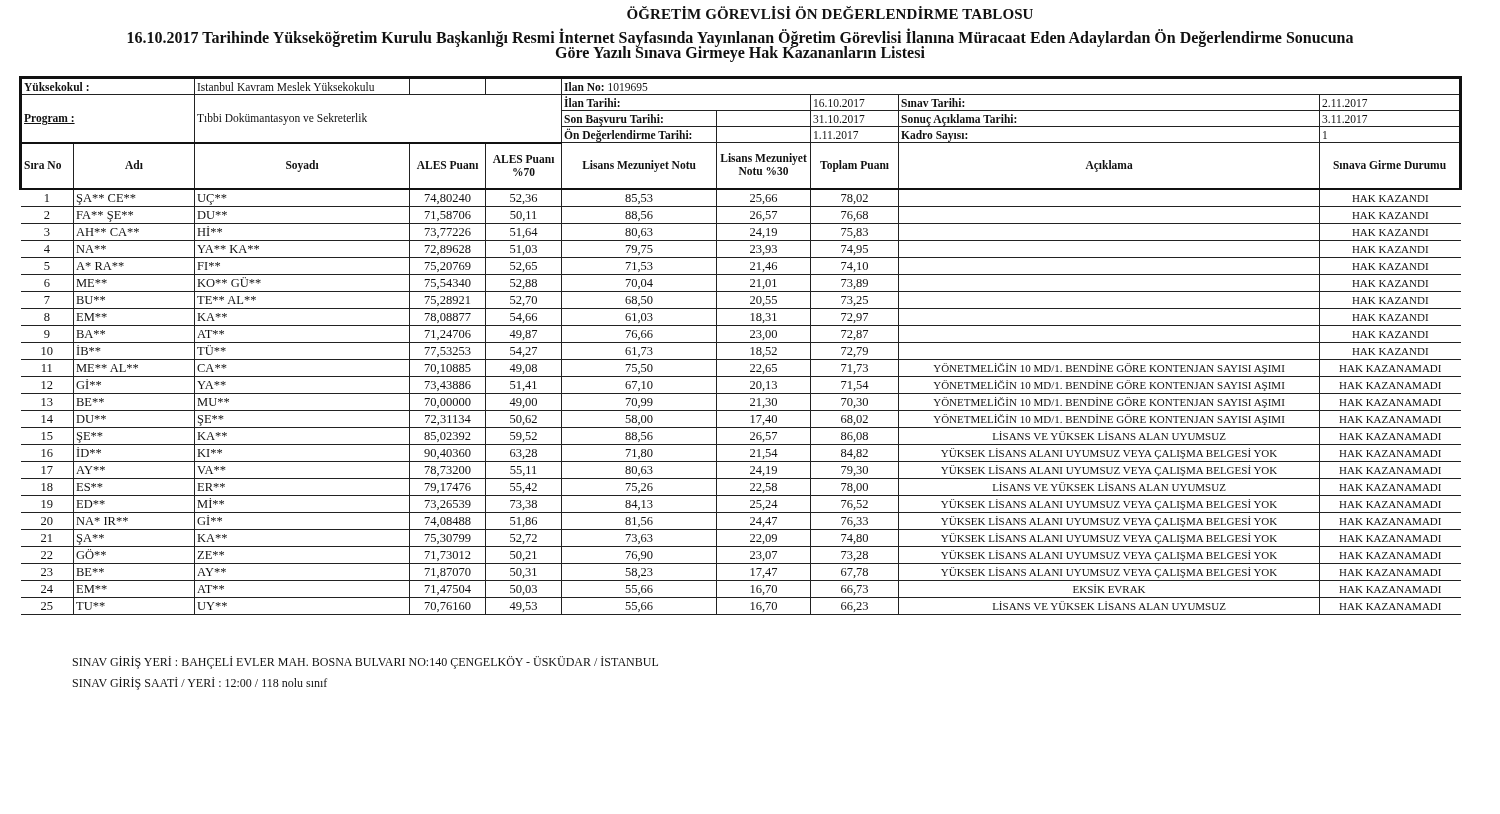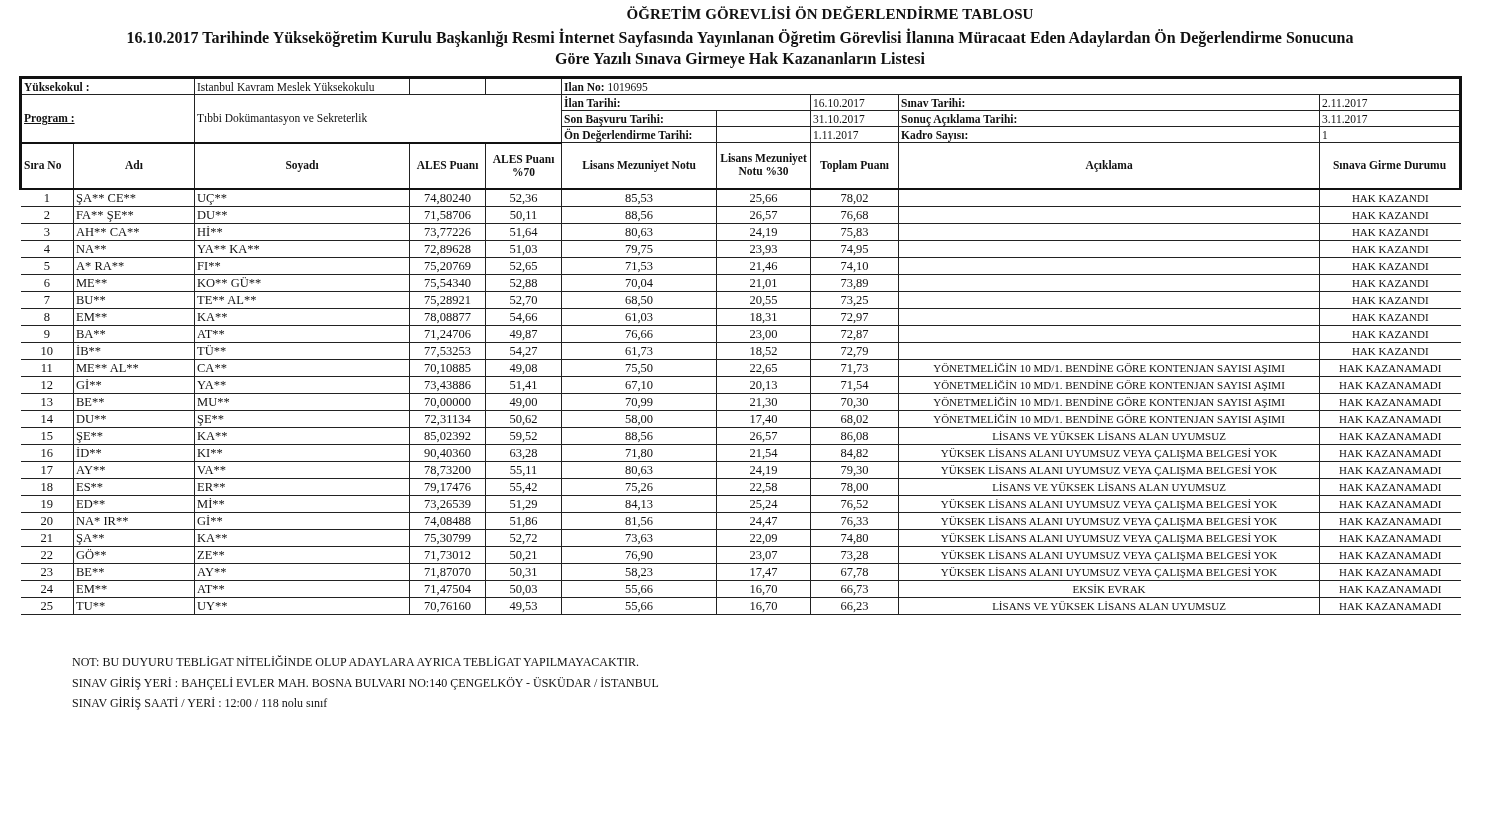--- a/index.html
+++ b/index.html
@@ -27,21 +27,21 @@
     }
     .subtitle {
       position: absolute;
       left: 0;
       width: 1480px;
       text-align: center;
       font-weight: bold;
       font-size: 16px;
     }
     .subtitle.l1 { top: 29px; }
-    .subtitle.l2 { top: 50px; font-family: Liberation Serif, serif; }
+    .subtitle.l2 { top: 44px; font-family: Liberation Serif, serif; }
 
     table.main {
       position: absolute;
       top: 76px;
       left: 19px;
       width: 1440px;
       border-collapse: collapse;
       table-layout: fixed;
       font-size: 11.5px;
     }
@@ -367,21 +367,21 @@
         <td class="num">22,58</td>
         <td class="num">78,00</td>
         <td class="acik">LİSANS VE YÜKSEK LİSANS ALAN UYUMSUZ</td>
         <td class="durum last">HAK KAZANAMADI</td>
       </tr>
       <tr class="data">
         <td class="num first">19</td>
         <td>ED**</td>
         <td>Mİ**</td>
         <td class="num">73,26539</td>
-        <td class="num">51,29</td>
+        <td class="num">73,38</td>
         <td class="num">84,13</td>
         <td class="num">25,24</td>
         <td class="num">76,52</td>
         <td class="acik">YÜKSEK LİSANS ALANI UYUMSUZ VEYA ÇALIŞMA BELGESİ YOK</td>
         <td class="durum last">HAK KAZANAMADI</td>
       </tr>
       <tr class="data">
         <td class="num first">20</td>
         <td>NA* IR**</td>
         <td>Gİ**</td>
@@ -450,16 +450,15 @@
         <td class="num">55,66</td>
         <td class="num">16,70</td>
         <td class="num">66,23</td>
         <td class="acik">LİSANS VE YÜKSEK LİSANS ALAN UYUMSUZ</td>
         <td class="durum last">HAK KAZANAMADI</td>
       </tr>
     </tbody>
 </table>
 
 <div class="notes">
-  <div>NOT: BU DUYURU TEBLİGAT NİTELİĞİNDE OLUP ADAYLARA AYRICA TEBLİGAT YAPILMAYACAKTIR.</div>
   <div>SINAV GİRİŞ YERİ : BAHÇELİ EVLER MAH. BOSNA BULVARI NO:140 ÇENGELKÖY - ÜSKÜDAR / İSTANBUL</div>
   <div>SINAV GİRİŞ SAATİ / YERİ :  12:00 / 118 nolu sınıf</div>
 </div>
 
 </body></html>

